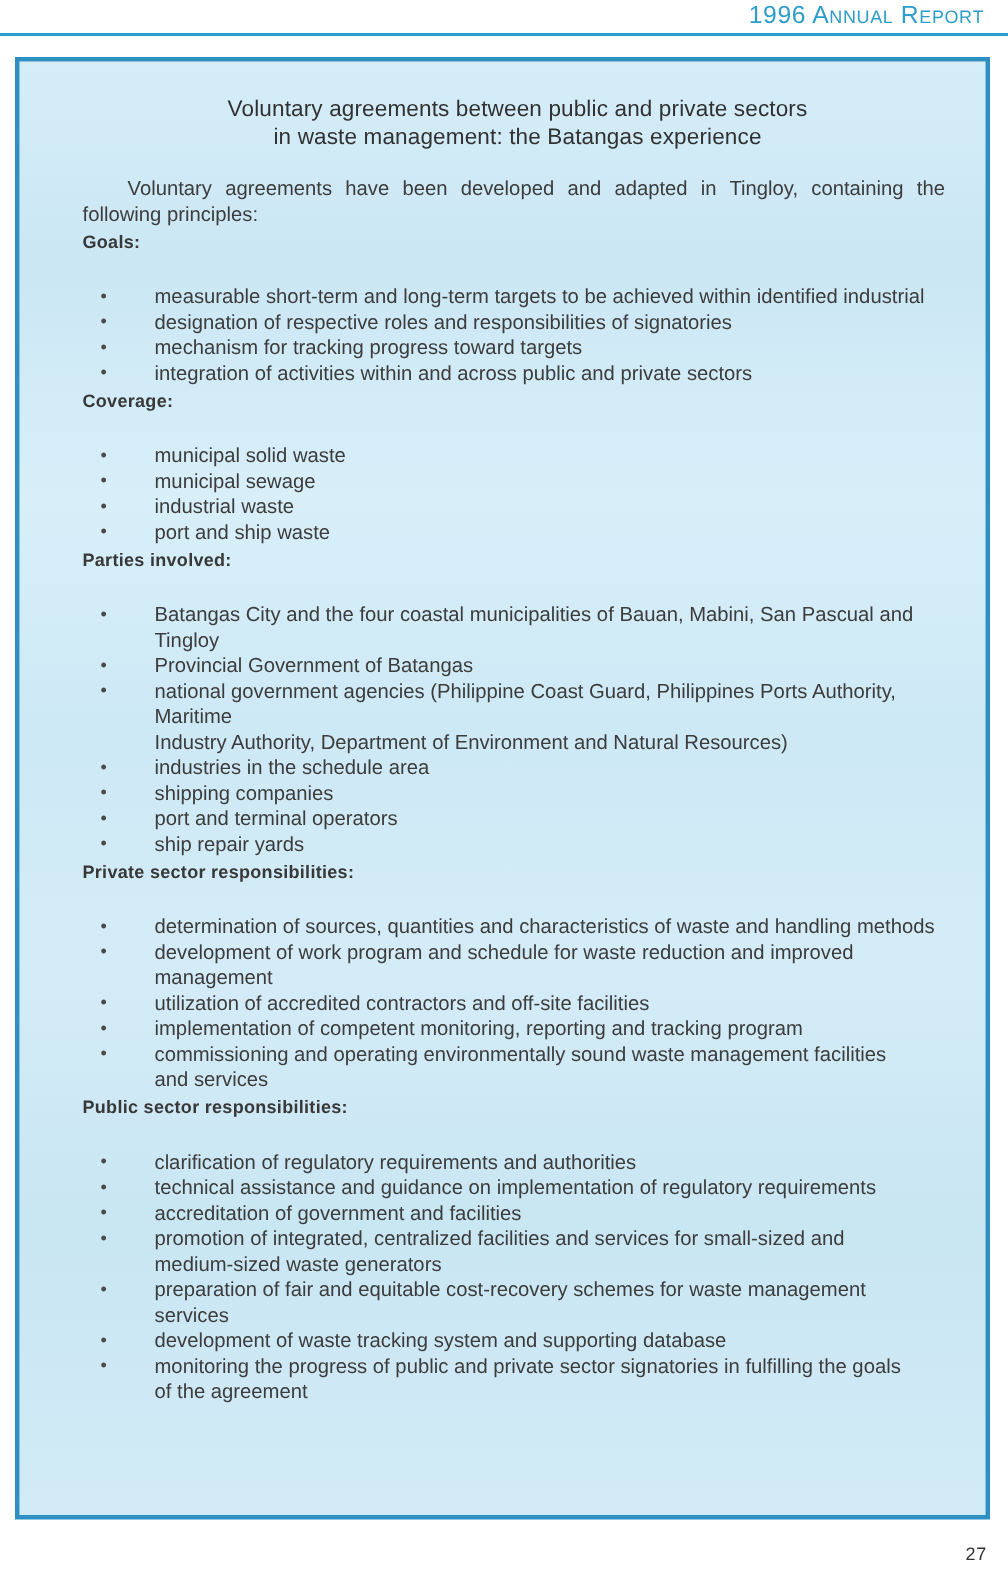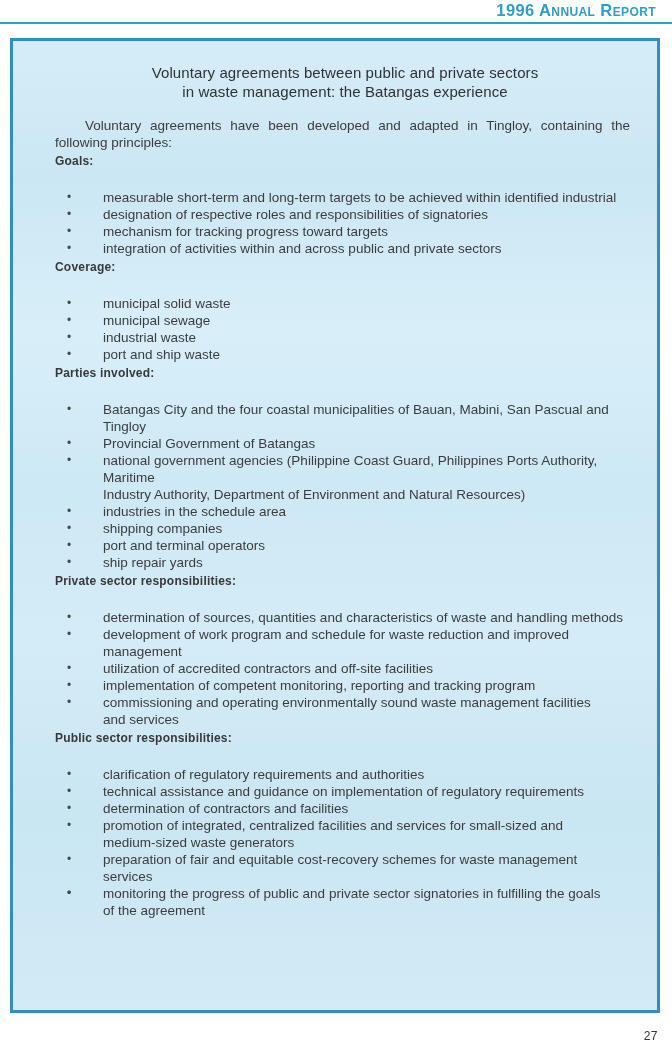--- a/index.html
+++ b/index.html
@@ -5,21 +5,21 @@
   * { margin:0; padding:0; box-sizing:border-box; }
   html,body { width:672px; height:1056px; }
   body {
     font-family:"Liberation Sans", sans-serif;
     background:#ffffff;
     position:relative;
     color:var(--text,#3c3c3c);
   }
   .report-header {
     position:absolute; top:1px; right:16px;
-    font-weight:bold; font-variant:small-caps; letter-spacing:.4px;
+    font-weight:normal; font-variant:small-caps; letter-spacing:.4px;
     font-size:16.5px; color:var(--accent,#2d9dca);
   }
   .header-rule {
     position:absolute; top:22px; left:0; width:672px; height:2px;
     background:var(--accent,#2d9dca);
   }
   .content-box {
     position:absolute; left:10px; top:38px; width:650px; height:975px;
     border:3px solid var(--box-border,#2f8fc2);
     background:linear-gradient(180deg,
@@ -98,26 +98,26 @@
         <li><span class="bullet-marker">•</span><span>development of work program and schedule for waste reduction and improved management</span></li>
         <li><span class="bullet-marker">•</span><span>utilization of accredited contractors and off-site facilities</span></li>
         <li><span class="bullet-marker">•</span><span>implementation of competent monitoring, reporting and tracking program</span></li>
         <li><span class="bullet-marker">•</span><span>commissioning and operating environmentally sound waste management facilities
 and services</span></li>
       </ul>
       <div class="section-heading">Public sector responsibilities:</div>
       <ul class="bullet-list">
         <li><span class="bullet-marker">•</span><span>clarification of regulatory requirements and authorities</span></li>
         <li><span class="bullet-marker">•</span><span>technical assistance and guidance on implementation of regulatory requirements</span></li>
-        <li><span class="bullet-marker">•</span><span>determination of contractors and facilities</span></li>
+        <li><span class="bullet-marker">•</span><span>accreditation of government and facilities</span></li>
         <li><span class="bullet-marker">•</span><span>promotion of integrated, centralized facilities and services for small-sized and
 medium-sized waste generators</span></li>
         <li><span class="bullet-marker">•</span><span>preparation of fair and equitable cost-recovery schemes for waste management
 services</span></li>
-        <li><span class="bullet-marker">•</span></li>
+        <li><span class="bullet-marker">•</span><span>development of waste tracking system and supporting database</span></li>
         <li><span class="bullet-marker">•</span><span>monitoring the progress of public and private sector signatories in fulfilling the goals
 of the agreement</span></li>
       </ul>
     </div>
 
 </div>
 
 <div class="page-number">27</div>
 
 </body></html>

